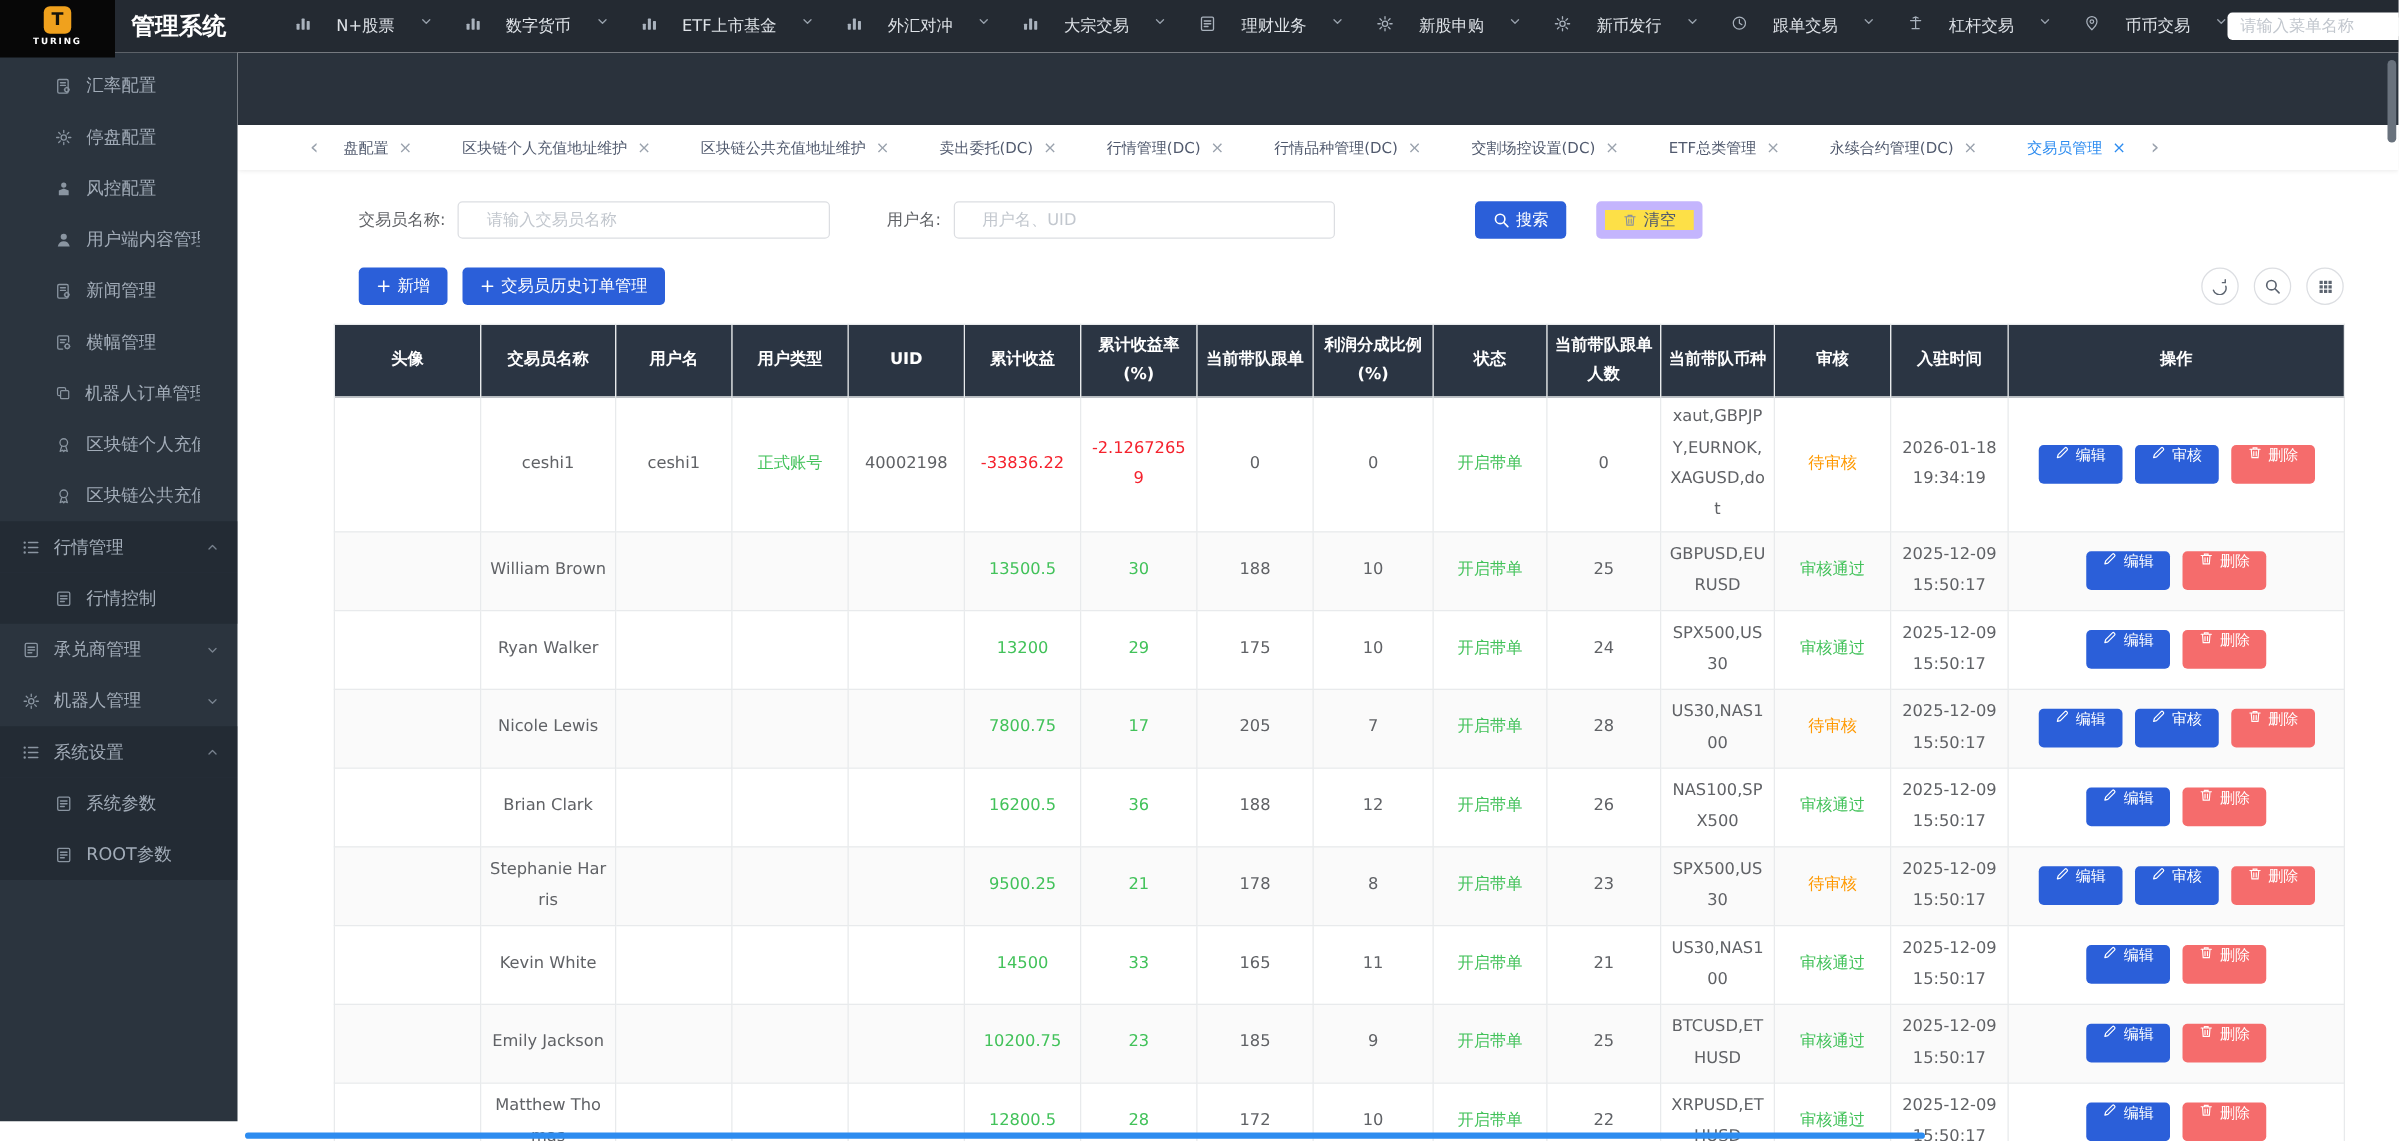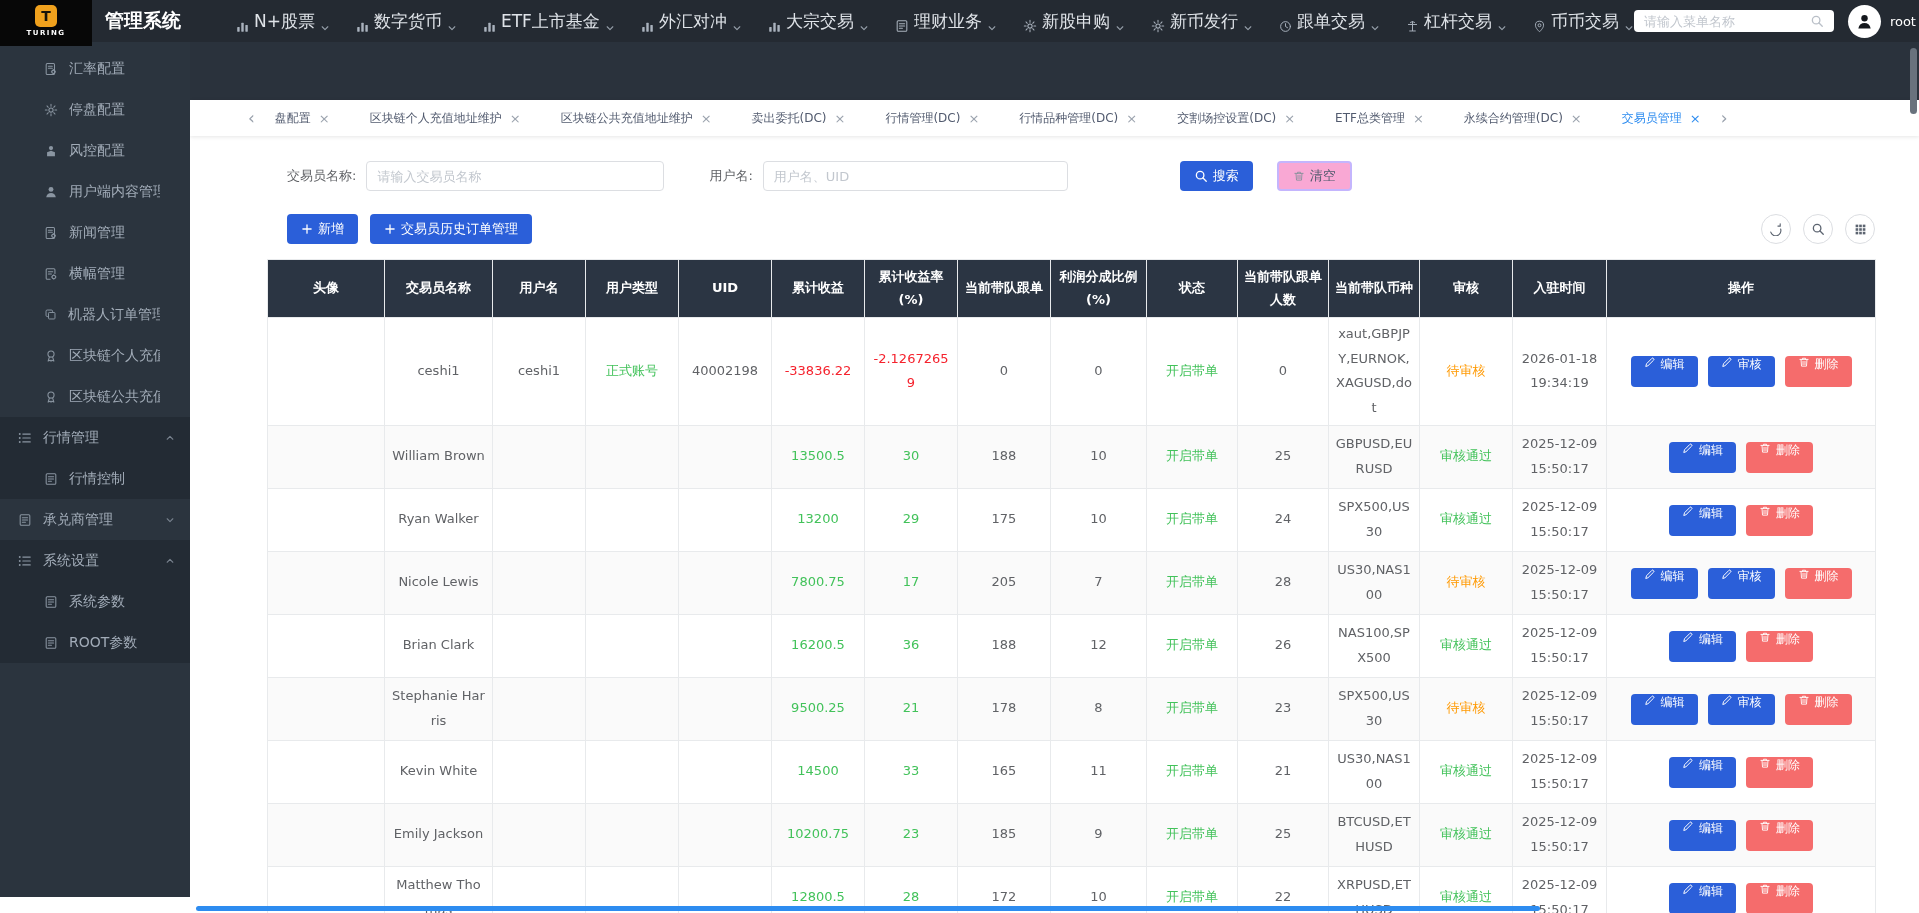--- a/index.html
+++ b/index.html
@@ -7,21 +7,21 @@
 body{position:relative;background:#fff;font-family:"DejaVu Sans","Liberation Sans",sans-serif;font-size:13px;color:#606266}
 .icon{display:inline-flex;align-items:center;justify-content:center;line-height:0}
 
 
 .navbar{position:absolute;top:0;left:0;right:0;height:42px;background:#242a32;display:flex;align-items:center;padding-right:112px;z-index:30}
 .logo{width:92px;height:50px;background:#070707;display:flex;flex-direction:column;align-items:center;justify-content:center;gap:2px;flex:none;cursor:pointer}
 .logo-badge{width:22px;height:22px;border-radius:5px;background:#f0a11d;color:#17130a;font-weight:bold;font-size:14px;display:flex;align-items:center;justify-content:center}
 .logo-text{color:#fff;font-size:7px;font-weight:bold;letter-spacing:1.5px}
 .app-title{color:#fff;font-size:19px;font-weight:bold;margin-left:13px;white-space:nowrap}
 .nav-menu{display:flex;align-items:center;gap:26px;margin-left:55px;white-space:nowrap}
-.nav-item{display:flex;align-items:flex-end;gap:5px;color:#dfe3e8;font-size:17px;cursor:pointer}
+.nav-item{display:flex;align-items:flex-start;gap:20px;color:#dfe3e8;font-size:13px;cursor:pointer}
 .nav-item .icon{color:#a9b2bd}
 .nav-item .caret{color:#97a0ab}
 .nav-search{margin-left:auto;width:200px;height:22px;background:#fff;border-radius:4px;display:flex;align-items:center;padding:0 10px;gap:6px}
 .nav-search input{flex:1;border:none;outline:none;font-size:13px;color:#515a6e;font-family:inherit;min-width:0}
 .nav-search input::placeholder{color:#c2c7ce}
 .nav-search .icon{color:#b9bfc7;cursor:pointer}
 .avatar{width:33px;height:33px;border-radius:50%;background:#fff;color:#14181d;display:flex;align-items:center;justify-content:center;margin-left:14px;flex:none;cursor:pointer}
 .nav-user{display:flex;align-items:center;gap:5px;color:#fff;margin-left:9px;cursor:pointer}
 .nav-user .caret{color:#cfd4da}
 
@@ -41,27 +41,27 @@
 .tab-nav{color:#9aa2ad;font-size:17px;cursor:pointer;line-height:1;user-select:none}
 .tabs{display:flex;gap:40px;margin:0 20px;overflow:hidden;white-space:nowrap}
 .tab{display:flex;align-items:center;gap:8px;font-size:12px;color:#515a6e;cursor:pointer}
 .tab .x{color:#9aa2ad;font-size:13px;line-height:1}
 .tab.active{color:#2d8cf0}
 .tab.active .x{color:#2d8cf0}
 
 .content{padding:25px 44px 0 77px}
 .filter-bar{display:flex;align-items:center;margin-left:20px}
 .f-label{color:#606266;margin-right:10px;white-space:nowrap}
-.f-input{height:30px;border:1px solid #dcdee2;border-radius:4px;padding:0 10px;font-size:13px;color:#515a6e;outline:none;font-family:inherit}
+.f-input{height:30px;border:1px solid #dcdee2;border-radius:4px;padding:0 22px;font-size:13px;color:#515a6e;outline:none;font-family:inherit}
 .f-input::placeholder{color:#c2c7ce}
 .f-input.trader{width:298px;margin-right:45px}
 .f-input.user{width:305px}
 .btn{display:inline-flex;align-items:center;justify-content:center;gap:5px;height:30px;border-radius:4px;border:none;cursor:pointer;font-size:13px;font-family:Liberation Mono, monospace;padding:0 14px}
 .btn-primary{background:#2b5fd9;color:#fff}
-.btn-plain{background:#f9a8d4;color:#515a6e;border:2px solid #c4b5fd}
+.btn-plain{background:#fde047;color:#515a6e;border:7px solid #c4b5fd}
 .btn-plain .icon{color:#8a919c}
 .search-btn{margin-left:112px}
 .clear-btn{margin-left:24px}
 .action-bar{display:flex;align-items:center;margin-left:20px;margin-top:23px}
 .history-btn{margin-left:12px}
 .icon-circles{margin-left:auto;display:flex;gap:12px}
 .circle-btn{width:30px;height:30px;border-radius:50%;border:1px solid #dcdee2;background:#fff;color:#5c6470;display:flex;align-items:center;justify-content:center;cursor:pointer}
 
 
 .table-wrap{margin-top:15px}
@@ -399,20 +399,34 @@
         <span class="lbl">行情控制</span>
       </div>
       <div class="side-item group">
         <span class="icon ">
           <svg width="14" height="14" viewBox="0 0 16 16" fill="none" stroke="currentColor" stroke-width="1.2" stroke-linecap="round">
             <rect x="2.5" y="2" width="11" height="12" rx="1.2"></rect>
             <path d="M5 5.5h6M5 8h6M5 10.5h3.5"></path>
           </svg>
         </span>
         <span class="lbl">承兑商管理</span>
+        <span class="icon chev">
+          <svg width="10" height="10" viewBox="0 0 16 16" fill="none" stroke="currentColor" stroke-width="1.7" stroke-linecap="round" stroke-linejoin="round">
+            <path d="M3.5 6l4.5 4.5L12.5 6"></path>
+          </svg>
+        </span>
+      </div>
+      <div class="side-item group">
+        <span class="icon ">
+          <svg width="14" height="14" viewBox="0 0 16 16" fill="none" stroke="currentColor" stroke-width="1.2" stroke-linecap="round">
+            <circle cx="8" cy="8" r="2.4"></circle>
+            <path d="M8 1.5v2.1M8 12.4v2.1M1.5 8h2.1M12.4 8h2.1M3.4 3.4l1.5 1.5M11.1 11.1l1.5 1.5M12.6 3.4l-1.5 1.5M4.9 11.1l-1.5 1.5"></path>
+          </svg>
+        </span>
+        <span class="lbl">机器人管理</span>
         <span class="icon chev">
           <svg width="10" height="10" viewBox="0 0 16 16" fill="none" stroke="currentColor" stroke-width="1.7" stroke-linecap="round" stroke-linejoin="round">
             <path d="M3.5 6l4.5 4.5L12.5 6"></path>
           </svg>
         </span>
       </div>
       <div class="side-item group block">
         <span class="icon ">
           <svg width="14" height="14" viewBox="0 0 16 16" fill="none" stroke="currentColor" stroke-width="1.3" stroke-linecap="round">
             <path d="M5.5 3.5H14M5.5 8H14M5.5 12.5H14"></path>

